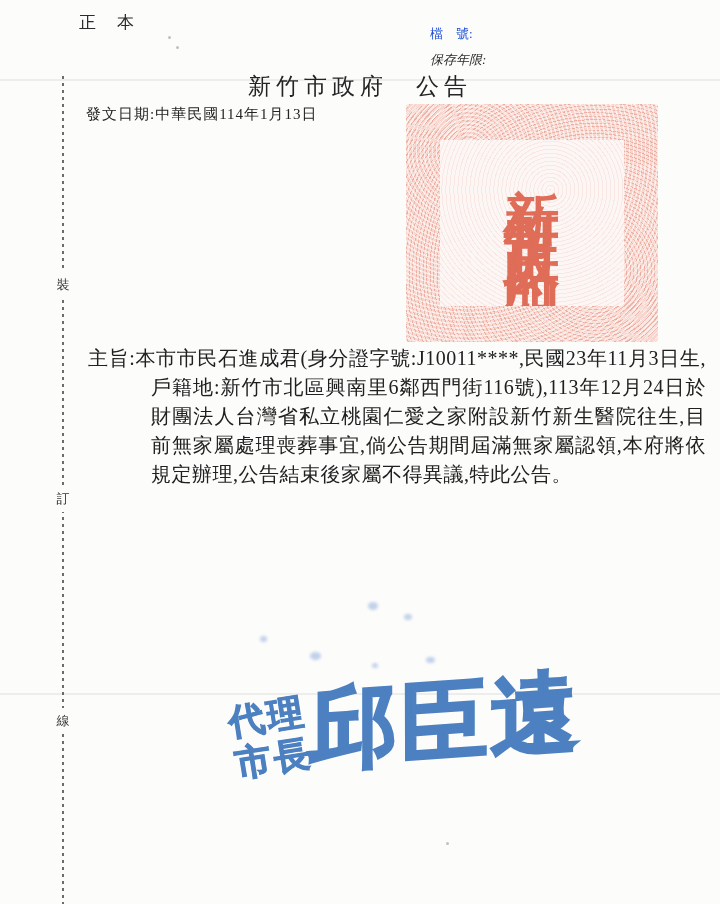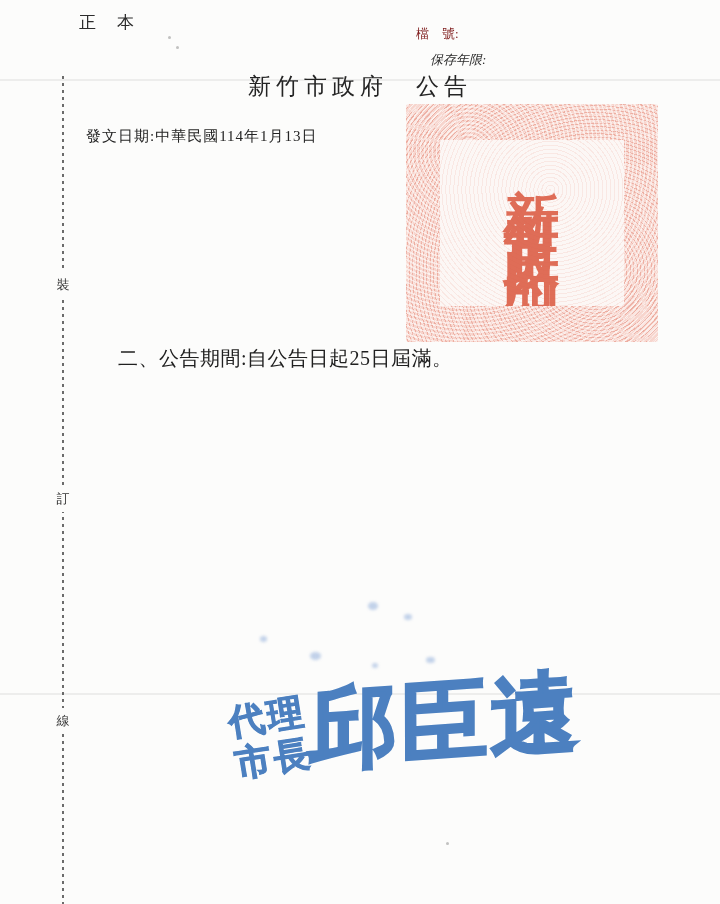--- a/index.html
+++ b/index.html
@@ -27,29 +27,29 @@
   .binding-mark {
     position:absolute; left:51px; width:24px; text-align:center;
     font-size:13px; color:#333; background:#fcfcfb; padding:4px 0;
   }
   .binding-mark.m0 { top:272px; }
   .binding-mark.m1 { top:486px; }
   .binding-mark.m2 { top:708px; }
 
   
   .copy-label { position:absolute; left:79px; top:11px; font-size:17px; letter-spacing:2px; color:#2c2c2c; }
-  .file-no    { position:absolute; left:416px; top:25px; font-size:13px; color:#7f1d1d; }
+  .file-no    { position:absolute; left:430px; top:25px; font-size:13px; color:#1d4ed8; }
   .retention  { position:absolute; left:430px; top:51px; font-size:13px; color:#2c2c2c;font-style:italic; }
   .doc-title  {
     position:absolute; left:0; top:71px; width:720px; text-align:center;
     font-size:23px; letter-spacing:5px; color:#242424;
   }
 
   
-  .meta { position:absolute; left:86px; top:124px; font-size:15px; line-height:24px; letter-spacing:1px; color:#242424; }
+  .meta { position:absolute; left:86px; top:102px; font-size:15px; line-height:24px; letter-spacing:1px; color:#242424; }
 
   
   .seal {
     position:absolute; left:406px; top:104px; width:252px; height:238px; border-radius:3px;
     background-color:rgba(236,122,100,.30);
     background-image:
       repeating-radial-gradient(circle at 25% 20%, rgba(255,255,255,.55) 0 1.5px, transparent 1.5px 4px),
       repeating-radial-gradient(circle at 75% 70%, rgba(214,84,62,.30) 0 1px, transparent 1px 3.5px),
       repeating-radial-gradient(circle at 50% 45%, rgba(255,255,255,.35) 0 1px, transparent 1px 3px);
   }
@@ -117,21 +117,23 @@
     <div>發文日期:中華民國114年1月13日</div>
   </div>
 
   <div class="seal">
     <div class="seal-inner">
       <div class="seal-text">新竹市政府印</div>
     </div>
   </div>
 
   <div class="body-text">
-    <div class="item-row">二、公告期間:自公告日起25日屆滿。</div>
+    <div class="hang">
+      <span class="hang-label">主旨:</span><span>本市市民石進成君(身分證字號:J10011****,民國23年11月3日生,戶籍地:新竹市北區興南里6鄰西門街116號),113年12月24日於財團法人台灣省私立桃園仁愛之家附設新竹新生醫院往生,目前無家屬處理喪葬事宜,倘公告期間屆滿無家屬認領,本府將依規定辦理,公告結束後家屬不得異議,特此公告。</span>
+    </div>
   </div>
 
   <div class="sig">
     <div class="sig-title">
       <div>代理</div>
       <div>市長</div>
     </div>
     <div class="sig-name">邱臣遠</div>
   </div>
 

